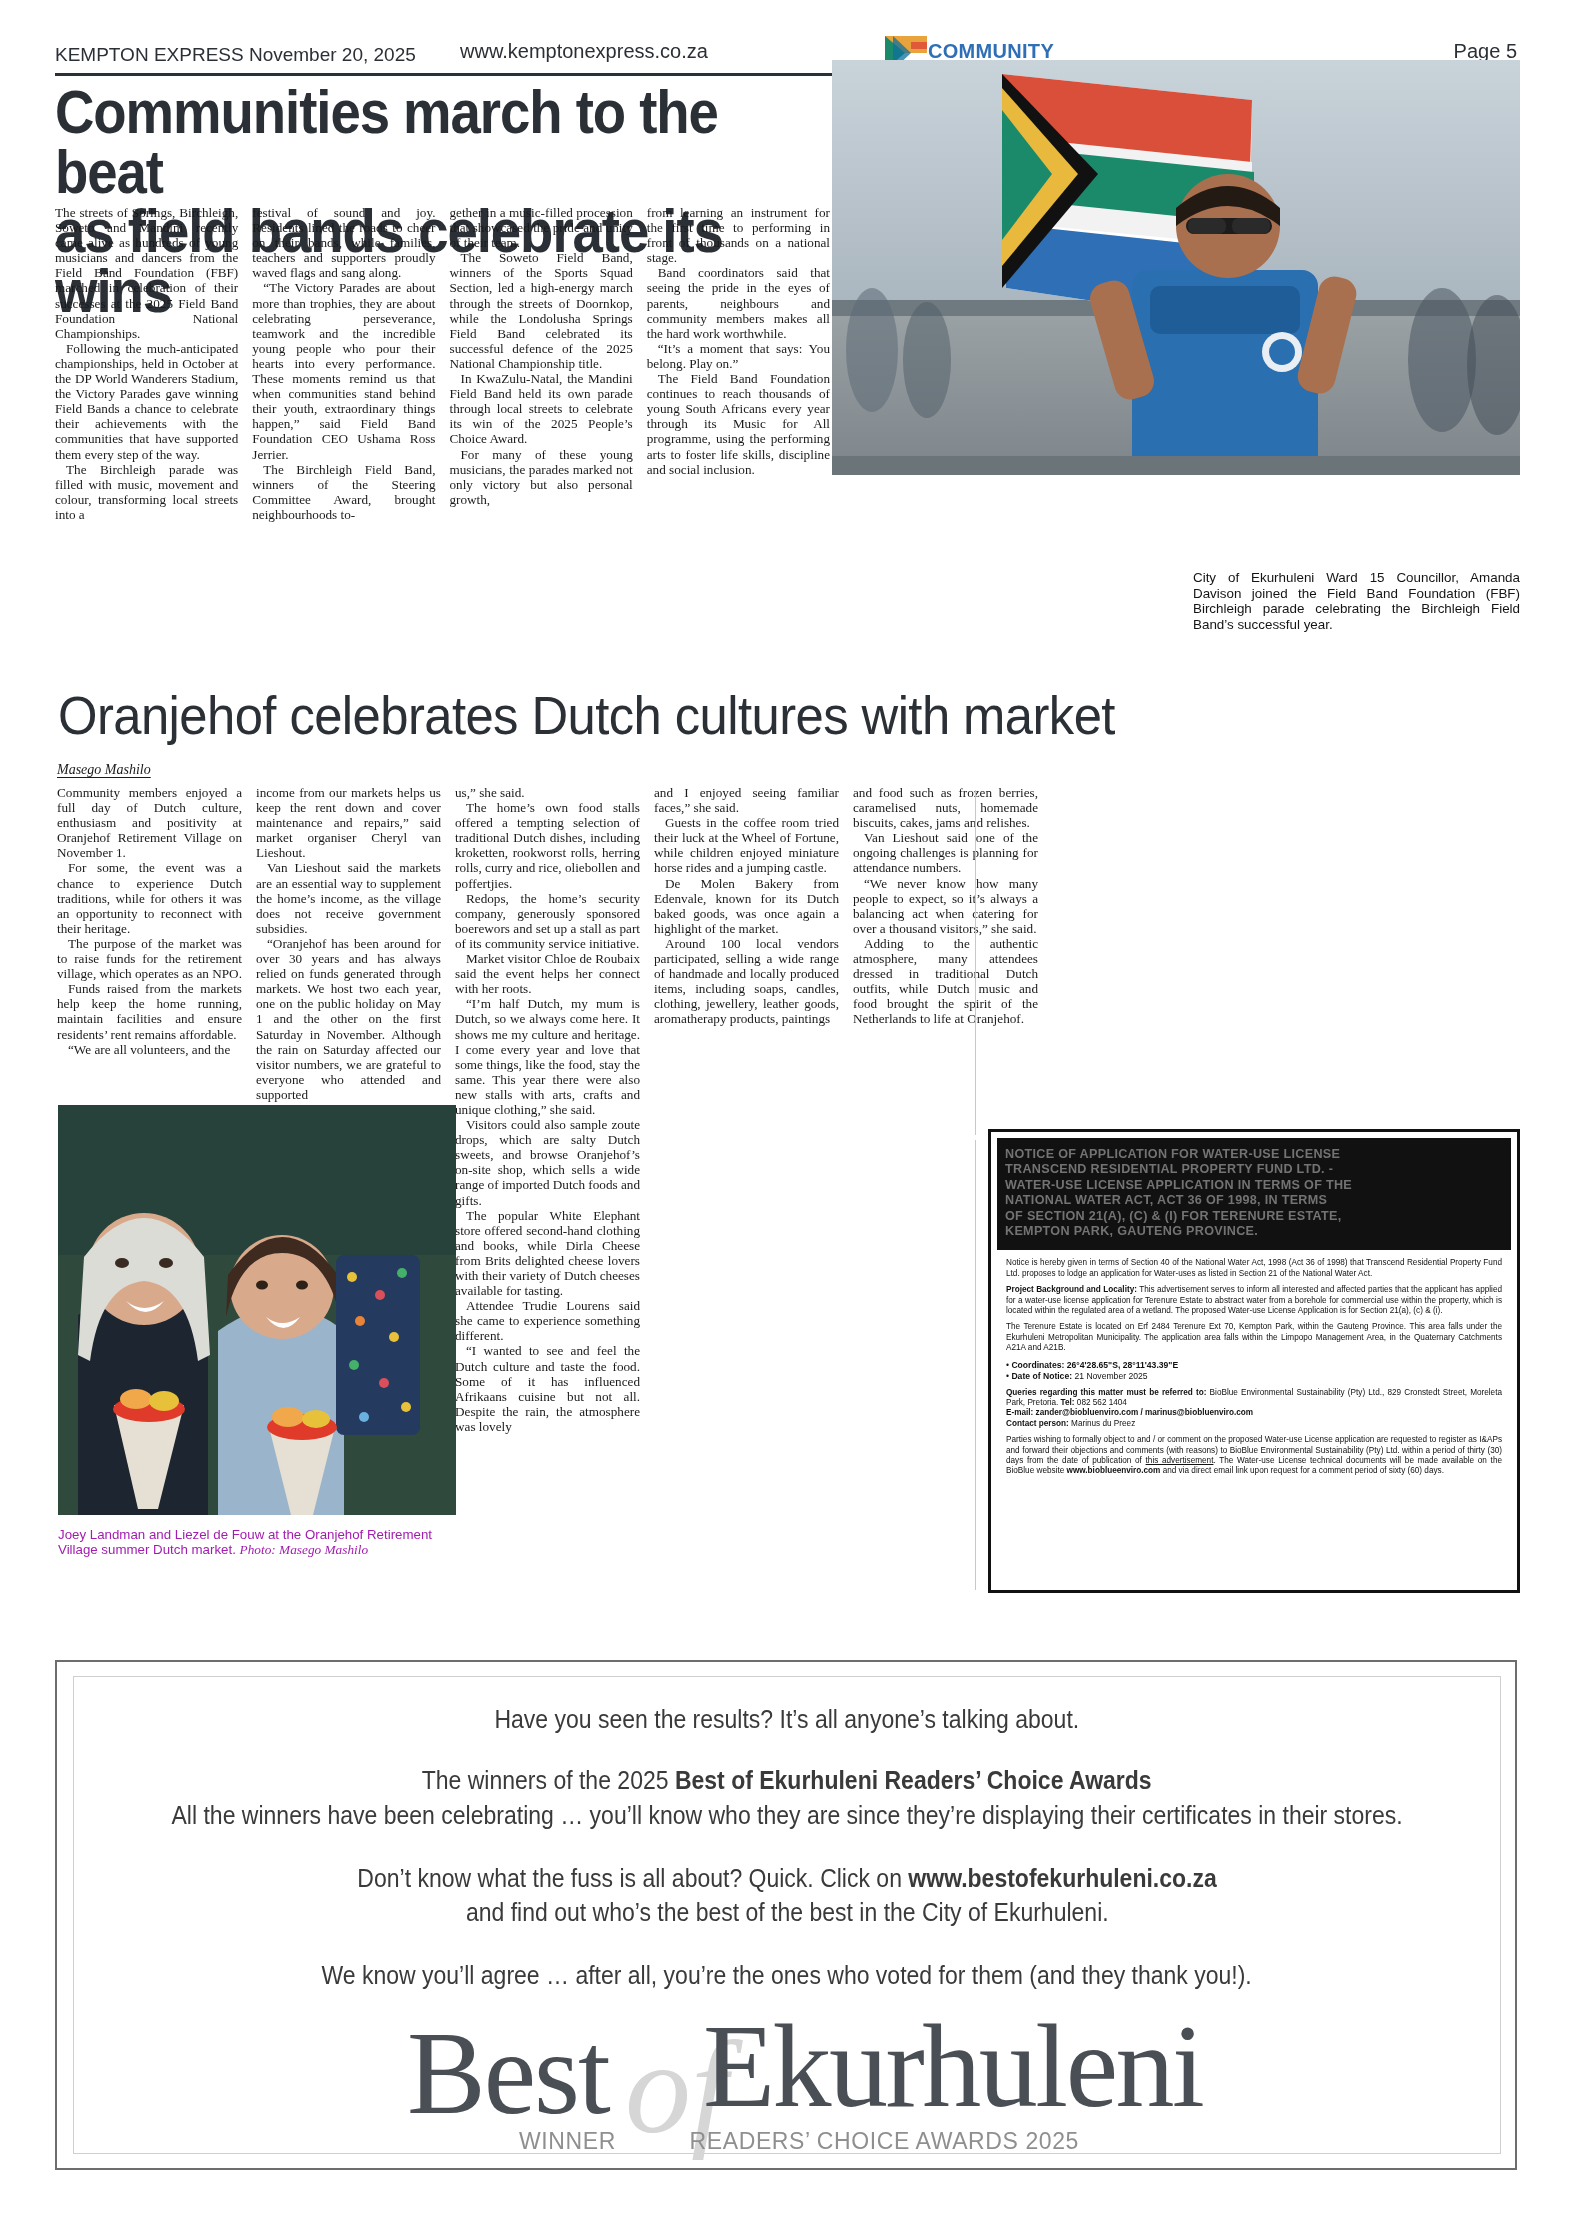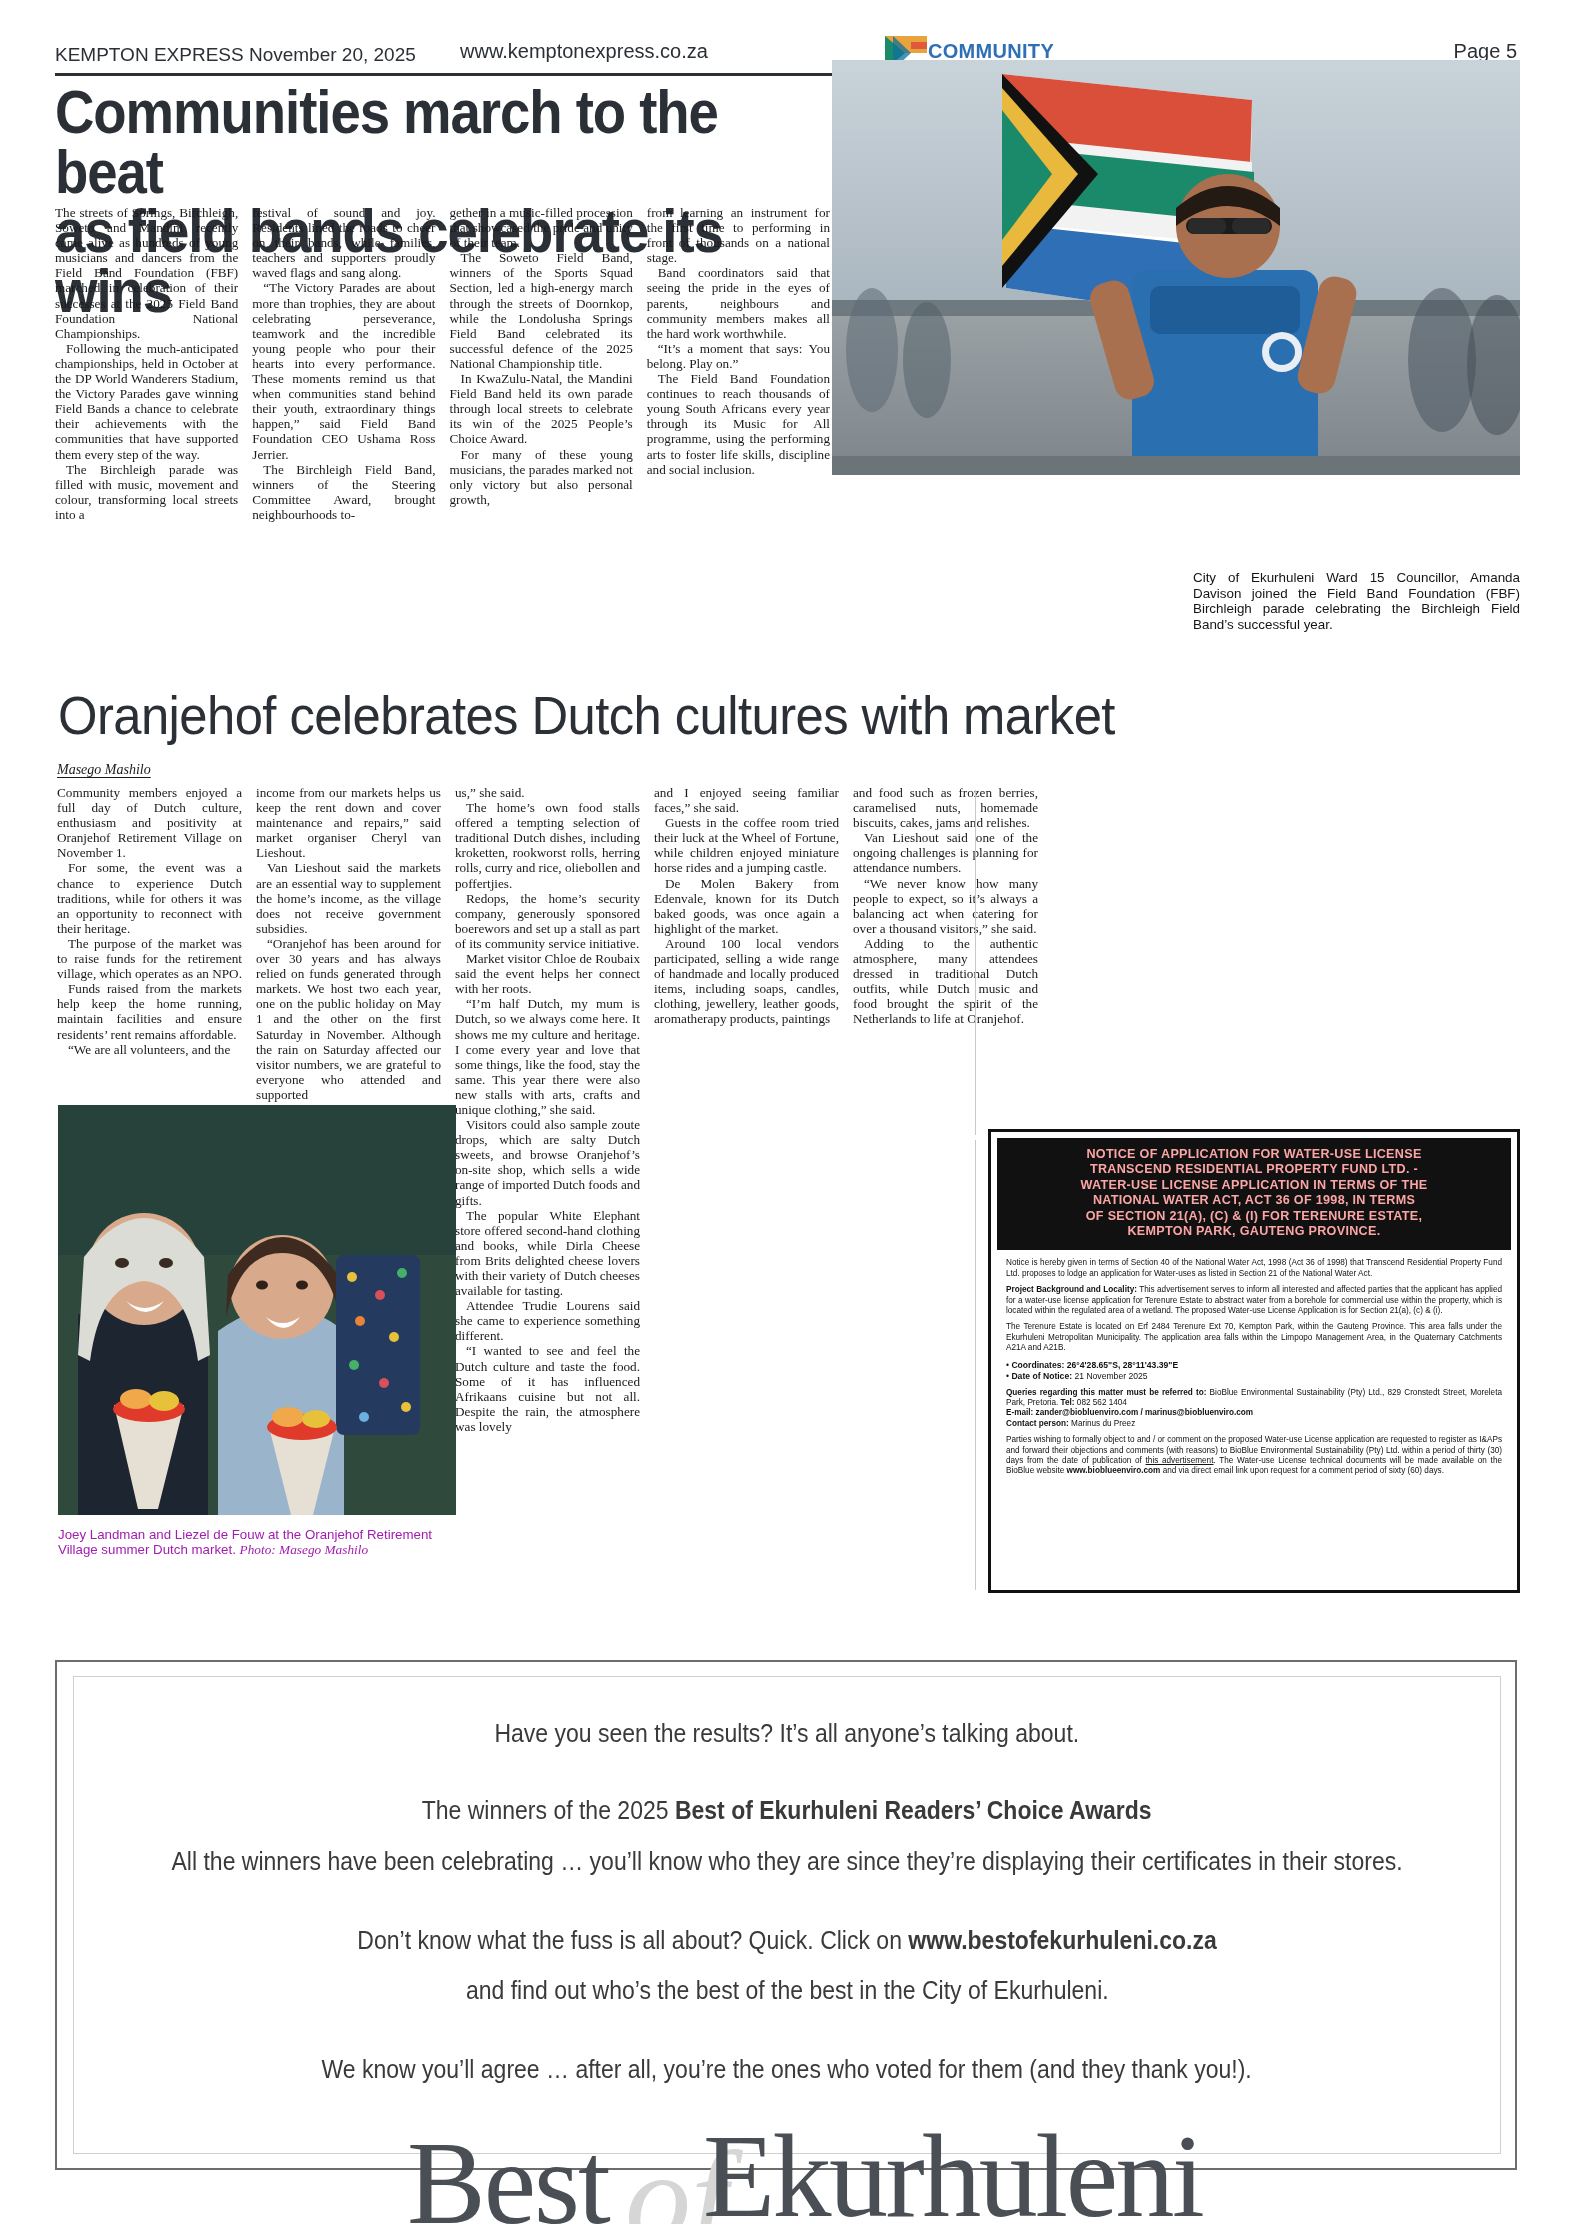--- a/index.html
+++ b/index.html
@@ -122,22 +122,21 @@
     font-size:13.3px; line-height:15.4px; color:#a21caf;
   }
   .cap2 i { font-family:"Liberation Serif", serif; font-style:italic; }
 
   
   .notice {
     position:absolute; left:988px; top:1129px; width:532px; height:464px;
     border:3px solid #111; background:#fff; padding:6px;
   }
   .notice-head {
-    background:#111; color:#fca5a5; padding:9px 8px 11px 8px;
-    text-align:center;
+    background:#111; color:#737373; padding:9px 8px 11px 8px;
     font-family:"Liberation Sans Narrow","Liberation Sans", sans-serif;
     font-weight:bold; font-size:12.6px; line-height:15.4px;
     letter-spacing:.3px;
   }
   .notice-body {
     padding:8px 9px 0 9px;
     font-family:"Liberation Sans", sans-serif;
     font-size:8.2px; line-height:10.4px; color:#111; text-align:justify;
   }
   .notice-body p { margin:0 0 6px 0; }
@@ -148,22 +147,21 @@
 
   
   .ad {
     position:absolute; left:55px; top:1660px; width:1462px; height:510px;
     border:2px solid #6d6d6d; background:#fff;
   }
   .ad-inner {
     position:absolute; left:16px; top:14px; width:1428px; height:478px;
     border:1px solid #cfcfcf;
     display:flex; flex-direction:column; align-items:center;
-    padding-top:42px;
-    gap:16px;
+    padding-top:28px;
   }
   .ad-line {
     font-family:"Liberation Sans Narrow","Liberation Sans", sans-serif;
     color:#3a3a3a; text-align:center;
     transform:scaleX(0.92);
   }
   .ad-l1 { font-size:25px; margin-bottom:32px; }
   .ad-l2 { font-size:25px; margin-bottom:6px; }
   .ad-l2 b { font-weight:bold; }
   .ad-l3 { font-size:25px; margin-bottom:34px; }

